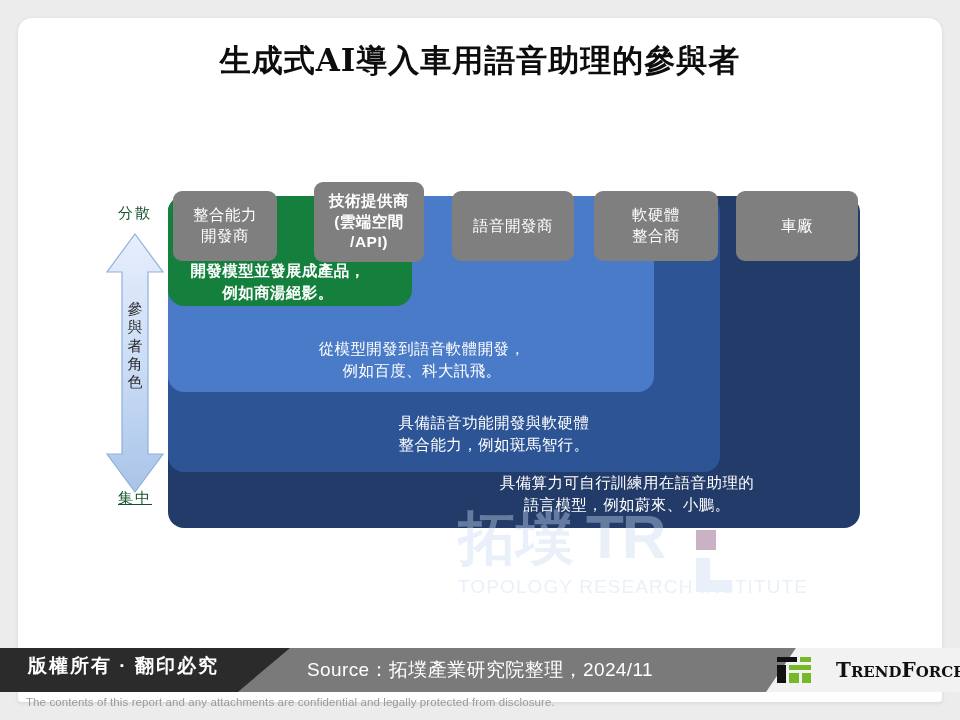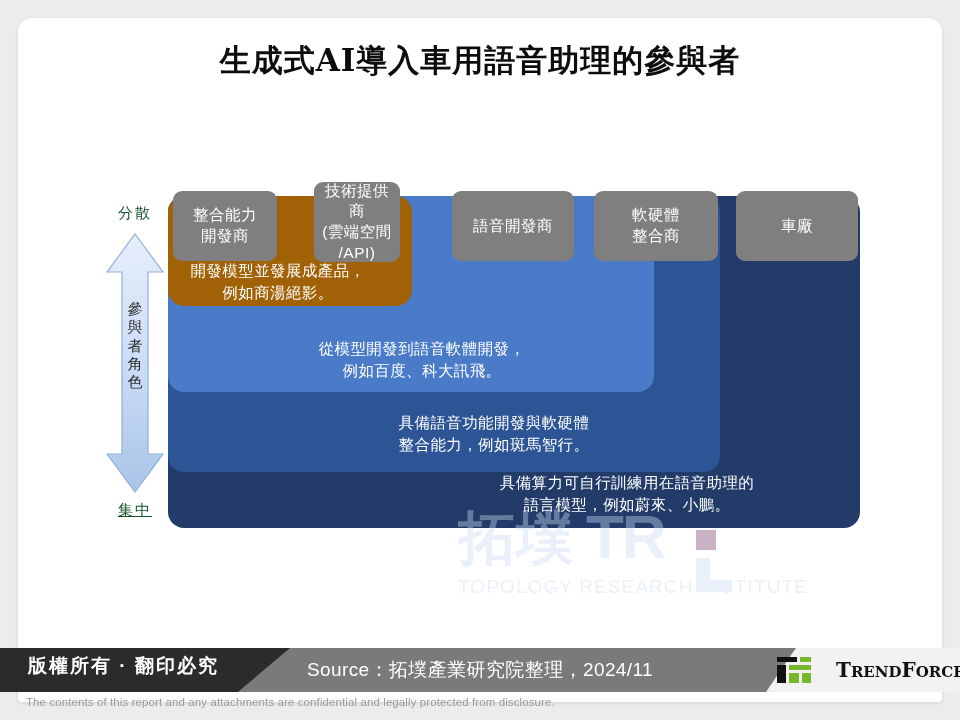--- a/index.html
+++ b/index.html
@@ -59,21 +59,21 @@
   .axis-top-label, .axis-bottom-label {
     position: absolute;
     left: 0;
     width: 78px;
     text-align: center;
     font-size: 15px;
     color: #14532d;
     letter-spacing: 2px;
   }
   .axis-top-label { top: 0px; }
-  .axis-bottom-label { bottom: 4px; text-decoration: underline; }
+  .axis-bottom-label { bottom: 16px; text-decoration: underline; }
 
   .axis-arrow {
     position: absolute;
     left: 9px;
     top: 28px;
     width: 60px;
     height: 262px;
   }
   .axis-arrow svg { display: block; }
 
@@ -110,21 +110,21 @@
     right: 0;
     text-align: center;
     color: #ffffff;
     font-size: 15.5px;
     line-height: 1.45;
     letter-spacing: 0.4px;
     white-space: nowrap;
   }
 
   
-  .band-1 { width: 244px; height: 110px; background: #a16207; z-index: 4; }
+  .band-1 { width: 244px; height: 110px; background: #15803d; z-index: 4; font-weight: bold; }
   .band-2 { width: 486px; height: 196px; background: #4a7bc8; z-index: 3; }
   .band-3 { width: 552px; height: 276px; background: #2d5596; z-index: 2; }
   .band-4 { width: 692px; height: 332px; background: #223b68; z-index: 1; }
 
   .band-1 .band-text { top: 64px; width: 268px; right: 0; }
   .band-2 .band-text { top: 142px; width: 420px; right: 22px; }
   .band-3 .band-text { top: 216px; width: 420px; right: 16px; }
   .band-4 .band-text { top: 276px; width: 430px; right: 18px; }
 
   
@@ -331,21 +331,21 @@
 
   <div class="chips">
 
     <div class="chip" style="left:173px; top:191px; width:104px; height:70px;">
       <div>
         <div>整合能力</div>
         <div>開發商</div>
       </div>
     </div>
 
-    <div class="chip" style="left:314px; top:182px; width:86px; height:80px;">
+    <div class="chip" style="left:314px; top:182px; width:110px; height:80px;font-weight:bold;">
       <div>
         <div>技術提供商</div>
         <div>(雲端空間</div>
         <div>/API)</div>
       </div>
     </div>
 
     <div class="chip" style="left:452px; top:191px; width:122px; height:70px;">
       <div>
         <div>語音開發商</div>

